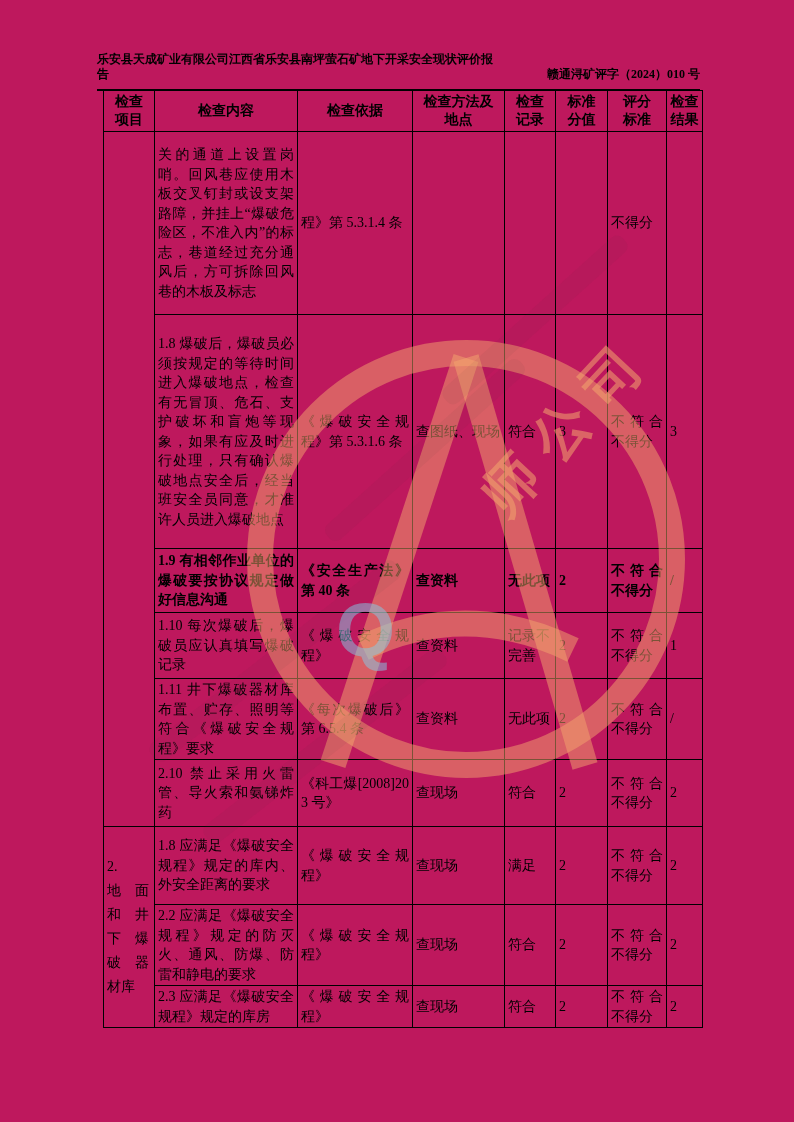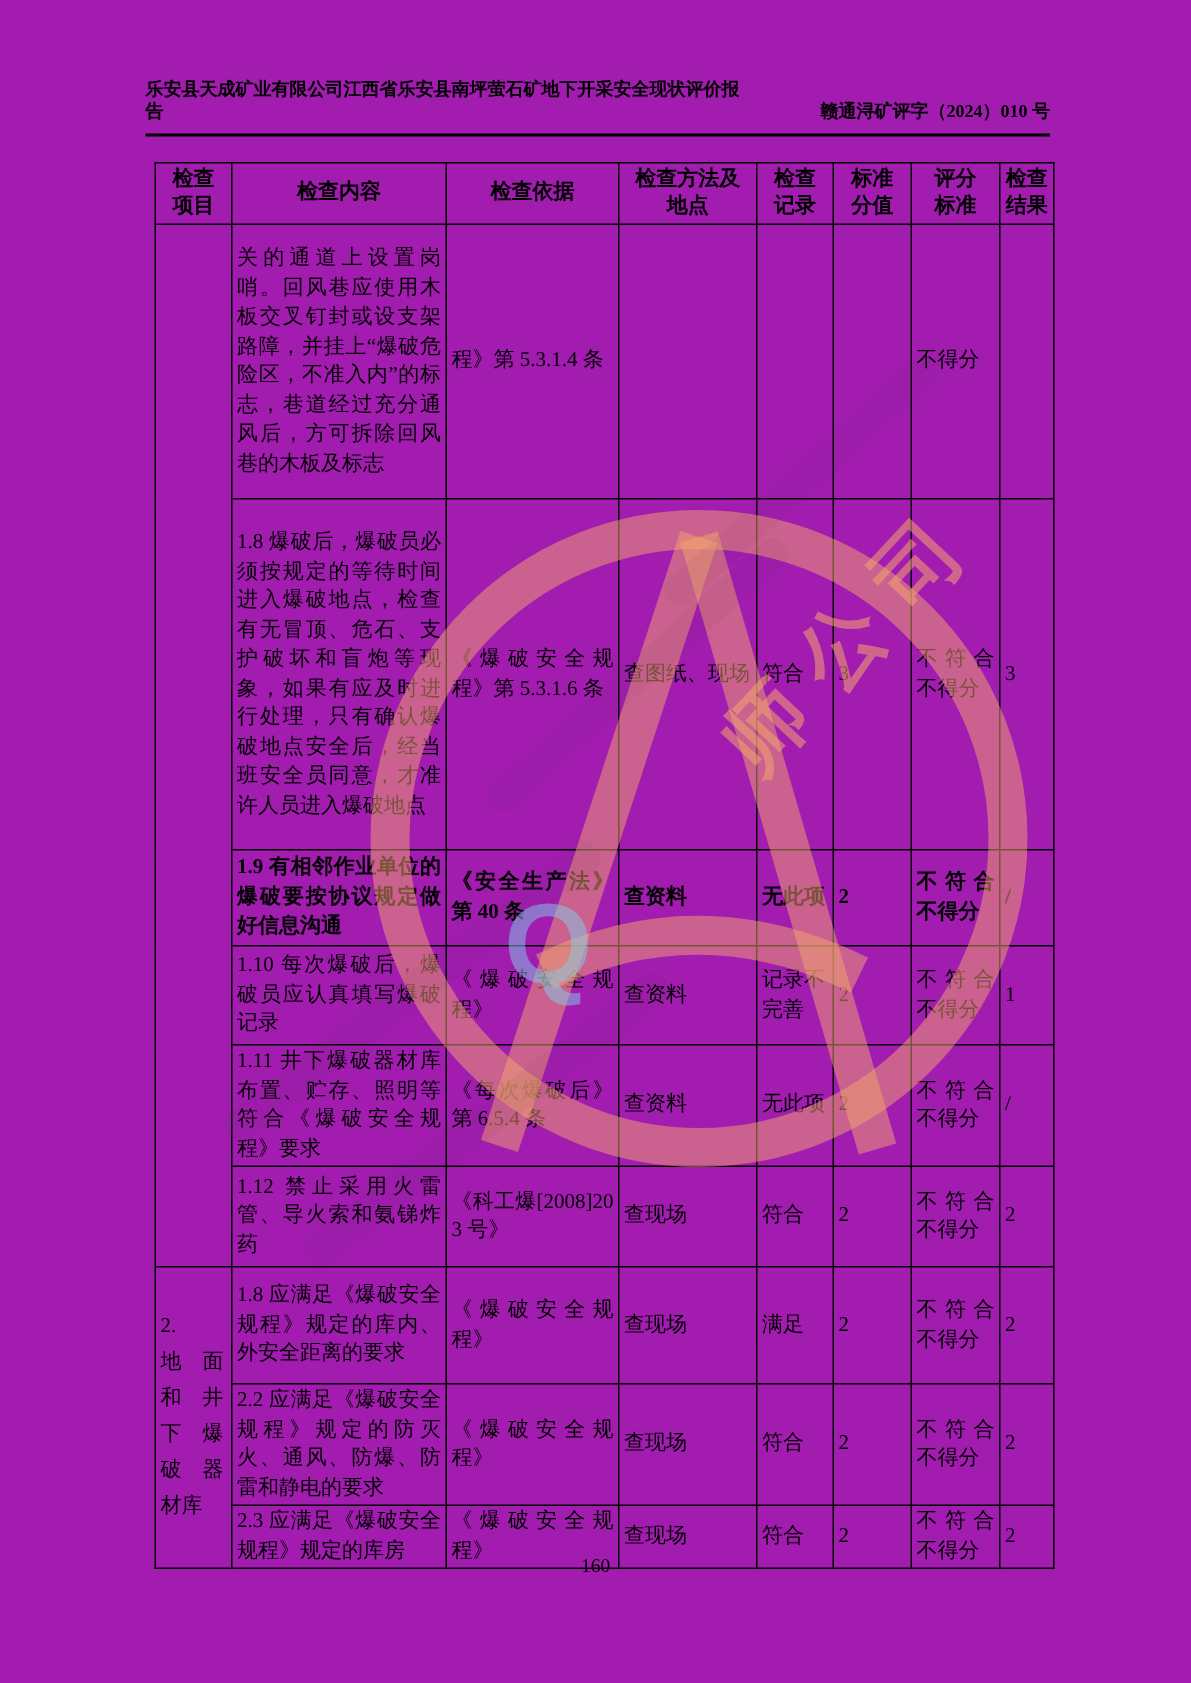--- a/index.html
+++ b/index.html
@@ -1,31 +1,31 @@
 <!DOCTYPE html>
 <html lang="zh"><head>
 <meta charset="utf-8">
 <style>
   html,body{margin:0;padding:0;background:#e8e8e8;}
   .page{
-    position:relative;width:794px;height:1122px;margin:0 auto;background:#a21caf;
+    position:relative;width:794px;height:1122px;margin:0 auto;background:#be185d;
     font-family:"Liberation Serif","DejaVu Serif",serif;color:#000;overflow:hidden;
   }
   
   .doc-header{
     position:absolute;left:97px;top:52px;width:603px;
     display:flex;justify-content:space-between;align-items:flex-end;
     font-weight:bold;font-size:12px;line-height:15px;
     border-bottom:2px solid #000;padding-bottom:7px;
   }
   .doc-header .hl{max-width:440px;}
   .doc-header .hr{white-space:nowrap;padding-left:48px;}
   
   table.eval-table{
-    position:absolute;left:103px;top:108px;width:599px;
+    position:absolute;left:103px;top:90px;width:599px;
     border-collapse:collapse;table-layout:fixed;
     font-size:14px;line-height:19.5px;z-index:1;
   }
   .eval-table td,.eval-table th{
     border:1px solid #000;padding:1px 3px;vertical-align:middle;overflow:hidden;
     word-break:break-all;
   }
   .eval-table th{
     font-weight:bold;text-align:center;white-space:pre-line;
     font-size:14px;line-height:18px;padding:2px 1px;
@@ -150,21 +150,21 @@
       <tr class="r5">
         <td class="c-content">1.11 井下爆破器材库布置、贮存、照明等符合《爆破安全规程》要求</td>
         <td class="c-basis">《每次爆破后》第 6.5.4 条</td>
         <td class="c-center">查资料</td>
         <td class="c-center">无此项</td>
         <td class="c-center">2</td>
         <td class="c-basis">不符合不得分</td>
         <td class="c-center">/</td>
       </tr>
       <tr class="r6">
-        <td class="c-content">1.12 禁止采用火雷管、导火索和氨锑炸药</td>
+        <td class="c-content">2.10 禁止采用火雷管、导火索和氨锑炸药</td>
         <td class="c-basis">《科工爆[2008]203 号》</td>
         <td class="c-center">查现场</td>
         <td class="c-center">符合</td>
         <td class="c-center">2</td>
         <td class="c-basis">不符合不得分</td>
         <td class="c-center">2</td>
       </tr>
       <tr class="r7">
         <td class="c-project" rowspan="3">2.
 地　面
@@ -211,15 +211,14 @@
       </g>
     </svg>
     <div class="wm-bar b1"></div>
     <div class="wm-bar b2"></div>
     <div class="wm-bar b3"></div>
     <div class="wm-bar b4"></div>
     <div class="wm-q">Q</div>
     <div class="wm-company">师公司</div>
   </div>
 
-  <div class="page-number">160</div>
 
 </div>
 
 </body></html>

